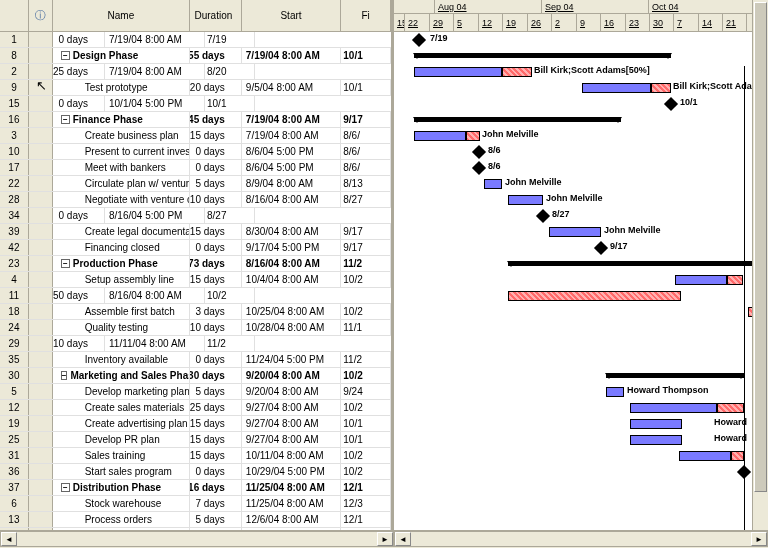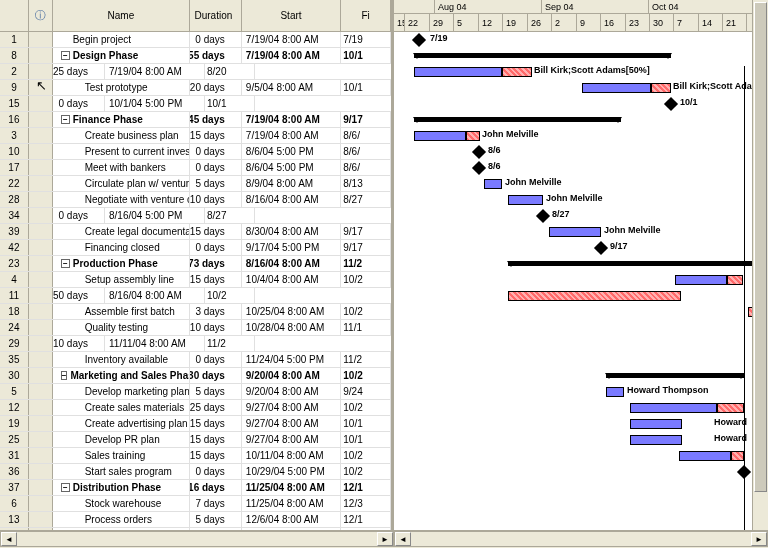--- a/index.html
+++ b/index.html
@@ -1,19 +1,19 @@
 <!DOCTYPE html>
 <html><head>
 <meta charset="utf-8">
 <style>
   * { box-sizing: border-box; margin: 0; padding: 0; }
   body { font-family: Tahoma, Arial, sans-serif; font-size: 10px; background: #ece9d8; overflow: hidden; width: 768px; height: 548px; position: relative; }
   .main { display: flex; height: 530px; }
   .left-pane { width: 394px; display: flex; flex-direction: column; border-right: 3px solid #aca899; }
-  .right-pane { flex: 1; display: flex; flex-direction: column; overflow: hidden; position: relative; }
+  .right-pane { flex: 1; display: flex; flex-direction: column; overflow: hidden; position: relative; text-decoration: underline; }
   .left-header, .ts-header { background: #ece9d8; border-bottom: 1px solid #aca899; height: 32px; display: flex; }
   .left-header .hcell { border-right: 1px solid #aca899; display: flex; align-items: center; justify-content: center; font-size: 10px; font-weight: normal; position: relative; }
   .col-num { width: 29px; }
   .col-ind { width: 24px; }
   .col-name { width: 138px; }
   .col-dur { width: 52px; text-align: right; padding-right: 4px; justify-content: center; }
   .col-start { width: 100px; justify-content: center; }
   .col-fin { width: 50px; justify-content: center; }
   .hcell.center { justify-content: center; }
   .ind-icon { font-size: 11px; color: #4a6ea0; }
@@ -65,21 +65,20 @@
         </div>
       <div class="hcell col-name center">Name</div>
       <div class="hcell col-dur center">Duration</div>
       <div class="hcell col-start center">Start</div>
       <div class="hcell col-fin center">Fi</div>
     </div>
     <div class="rows" id="rows">
         <div class="row">
           <div class="cell num">1</div>
           <div class="cell ind"></div>
-          <div class="cell name l0">Begin project</div>
           <div class="cell dur">0 days</div>
           <div class="cell start">7/19/04 8:00 AM</div>
           <div class="cell fin">7/19</div>
         </div>
         <div class="row phase">
           <div class="cell num">8</div>
           <div class="cell ind"></div>
           <div class="cell name phase">
             <span class="tgl">−</span>
             <b>Design Phase</b>

